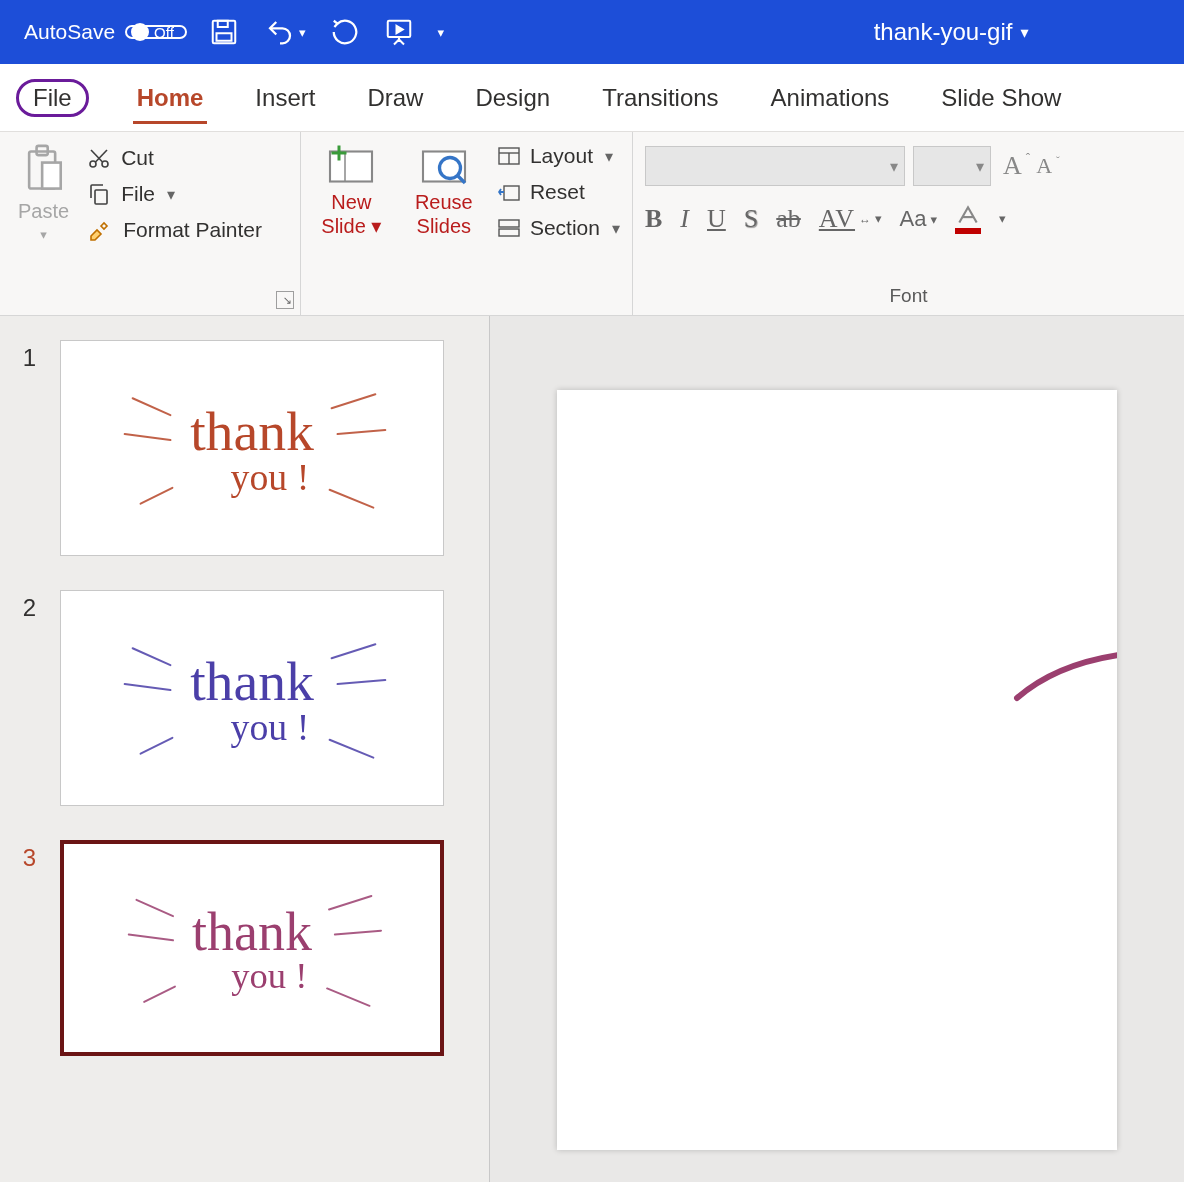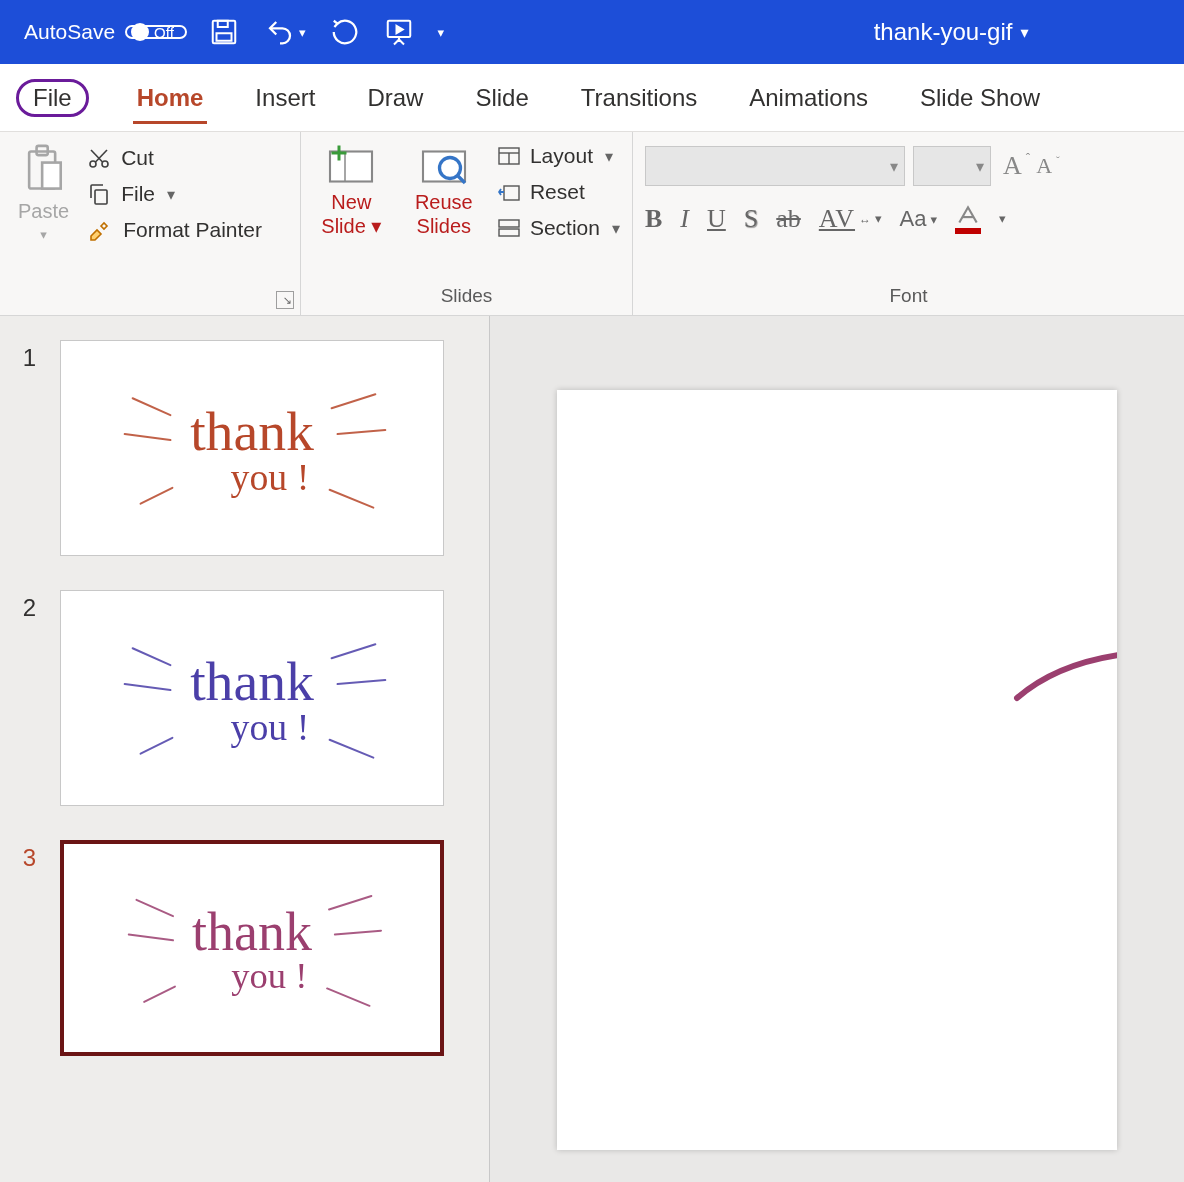--- a/index.html
+++ b/index.html
@@ -166,21 +166,21 @@
       <span style="font-size:16px;">▾</span>
     </div>
   </div>
 </div>
 
 <div class="ribbon-tabs">
   <div class="tab file-circled">File</div>
   <div class="tab active">Home</div>
   <div class="tab">Insert</div>
   <div class="tab">Draw</div>
-  <div class="tab">Slide</div>
+  <div class="tab">Design</div>
   <div class="tab">Transitions</div>
   <div class="tab">Animations</div>
   <div class="tab">Slide Show</div>
 </div>
 
 <div class="ribbon">
 
   <div class="group" style="width:300px;">
     <div class="group-content">
       <div class="big-btn disabled">
@@ -261,21 +261,20 @@
         <div class="row-btn">
           <svg width="22" height="20" viewBox="0 0 22 18" fill="none" stroke="#555" stroke-width="1.4">
               <rect x="1" y="1" width="20" height="7"></rect>
               <rect x="1" y="10" width="20" height="7"></rect>
             </svg>
           <span>Section</span>
           <span class="chev">▾</span>
         </div>
       </div>
     </div>
-    <div class="group-label">Slides</div>
   </div>
 
   <div class="group" style="flex:1;">
     <div style="display:flex;flex-direction:column;padding-top:6px;">
       <div class="font-row1">
         <div class="font-name-box">
           <span style="color:#888;">▾</span>
         </div>
         <div class="font-size-box">
           <span style="color:#888;">▾</span>

